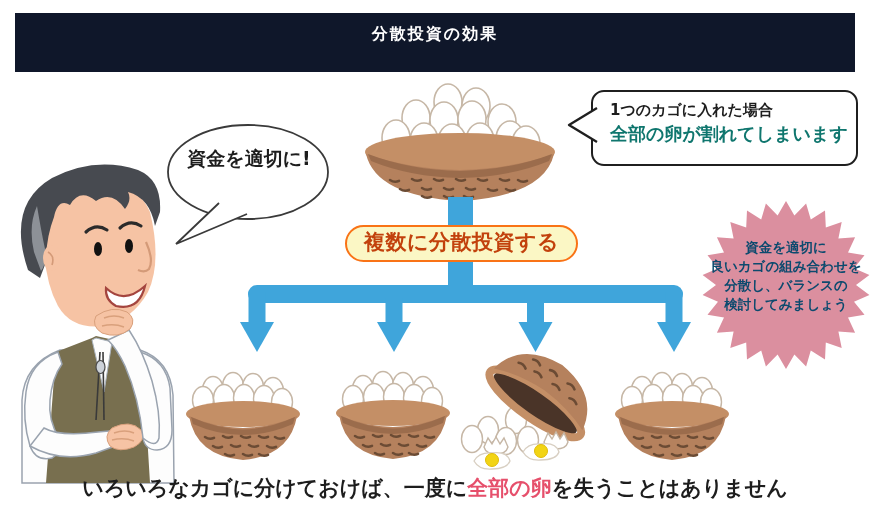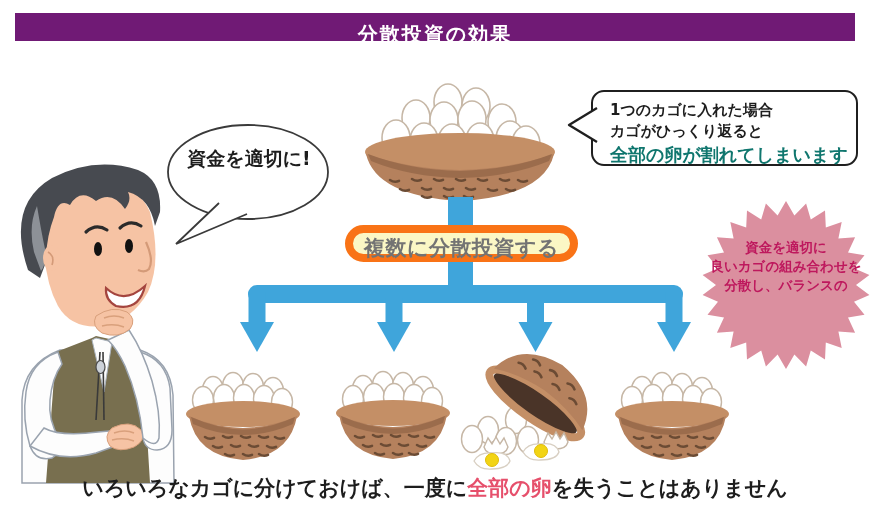--- a/index.html
+++ b/index.html
@@ -1,41 +1,41 @@
 <!DOCTYPE html>
 <html><head>
 <meta charset="utf-8">
 <style>
   html,body{margin:0;padding:0;background:#fff;}
   #stage{position:relative;width:870px;height:519px;background:#fff;overflow:hidden;
          font-family:"DejaVu Sans","Liberation Sans",sans-serif;}
   .abs{position:absolute;}
   
-  #banner{left:15px;top:13px;width:840px;height:28px;background:#701a75;
-          color:#fff;font-size:20px;font-weight:bold;line-height:42px;
+  #banner{left:15px;top:13px;width:840px;height:59px;background:#0f172a;
+          color:#fff;font-size:16px;font-weight:bold;line-height:42px;
           text-align:center;letter-spacing:2px;z-index:3;}
   
   #scene{left:0;top:0;width:870px;height:519px;z-index:1;}
   
   #bubble-text{left:185px;top:145px;width:128px;text-align:center;color:#1d1d1d;
                font-size:19px;font-weight:bold;line-height:26px;z-index:4;}
   
   #callout{left:591px;top:90px;width:267px;height:76px;box-sizing:border-box;
            background:#fff;border:2.5px solid #1f1f1f;border-radius:13px;
            padding:8px 25px 4px 17px;z-index:4;}
   #callout .ln{font-size:15px;font-weight:bold;color:#1d1d1d;line-height:21px;white-space:nowrap;}
   #callout .ln-red{font-size:18px;font-weight:bold;color:#0f766e;line-height:25px;white-space:nowrap;}
   #callout-tail{left:564px;top:103px;width:36px;height:44px;z-index:5;}
   
   #flow-box{left:345px;top:225px;width:233px;height:37px;box-sizing:border-box;
-            background:#fbf7c5;border:8px solid #f97316;border-radius:19px;
-            text-align:center;font-size:21px;font-weight:bold;color:#737373;
+            background:#fbf7c5;border:2px solid #f97316;border-radius:19px;
+            text-align:center;font-size:21px;font-weight:bold;color:#c2410c;
             line-height:31px;z-index:3;letter-spacing:0.5px;}
   
-  #starburst-text{left:706px;top:238px;width:160px;text-align:center;color:#be185d;
+  #starburst-text{left:706px;top:238px;width:160px;text-align:center;color:#0c4a6e;
                   font-size:13.5px;font-weight:bold;line-height:19px;z-index:4;}
   
   #caption{left:0;top:474px;width:870px;text-align:center;font-size:21px;
            font-weight:bold;color:#1d1d1d;z-index:3;white-space:nowrap;}
   #caption .red{color:#e64f6b;}
 </style>
 </head>
 <body>
 
 <div id="stage">
@@ -196,32 +196,32 @@
       <path d="M219 203 L176 244 L247 214" fill="#fff" stroke="#3a3a3a" stroke-width="1.8"></path>
     </g>
   </svg>
 
   <div class="abs" id="bubble-text">
     <div>資金を適切に!</div>
   </div>
 
   <div class="abs" id="callout">
     <div class="ln">1つのカゴに入れた場合</div>
-    <div class="ln">カゴがひっくり返ると</div>
     <div class="ln-red">全部の卵が割れてしまいます</div>
   </div>
   <svg class="abs" id="callout-tail" viewBox="0 0 36 44">
     <path d="M33 5 L5 22 L33 39" fill="#fff" stroke="#1f1f1f" stroke-width="2.4" stroke-linejoin="round"></path>
   </svg>
 
   <div class="abs" id="flow-box">複数に分散投資する</div>
 
   <div class="abs" id="starburst-text">
     <div>資金を適切に</div>
     <div>良いカゴの組み合わせを</div>
     <div>分散し、バランスの</div>
+    <div>検討してみましょう</div>
   </div>
 
   <div class="abs" id="caption">
     <span>いろいろなカゴに分けておけば、一度に</span><span class="red">全部の卵</span><span>を失うことはありません</span>
   </div>
 
 </div>
 
 </body></html>

